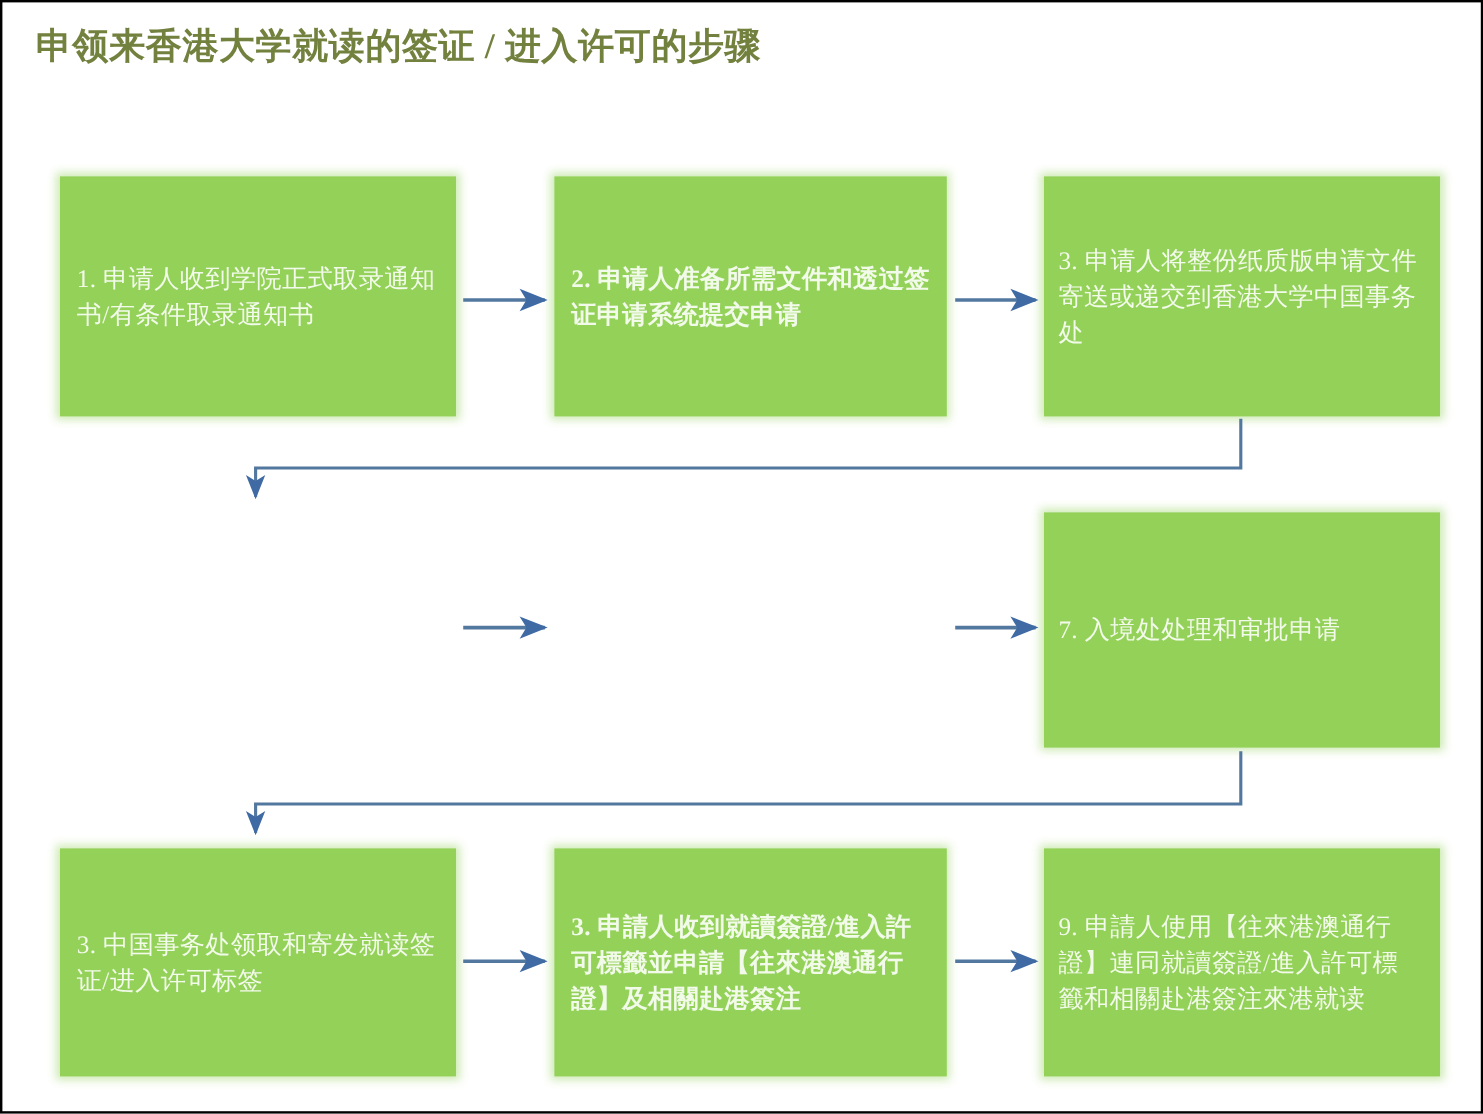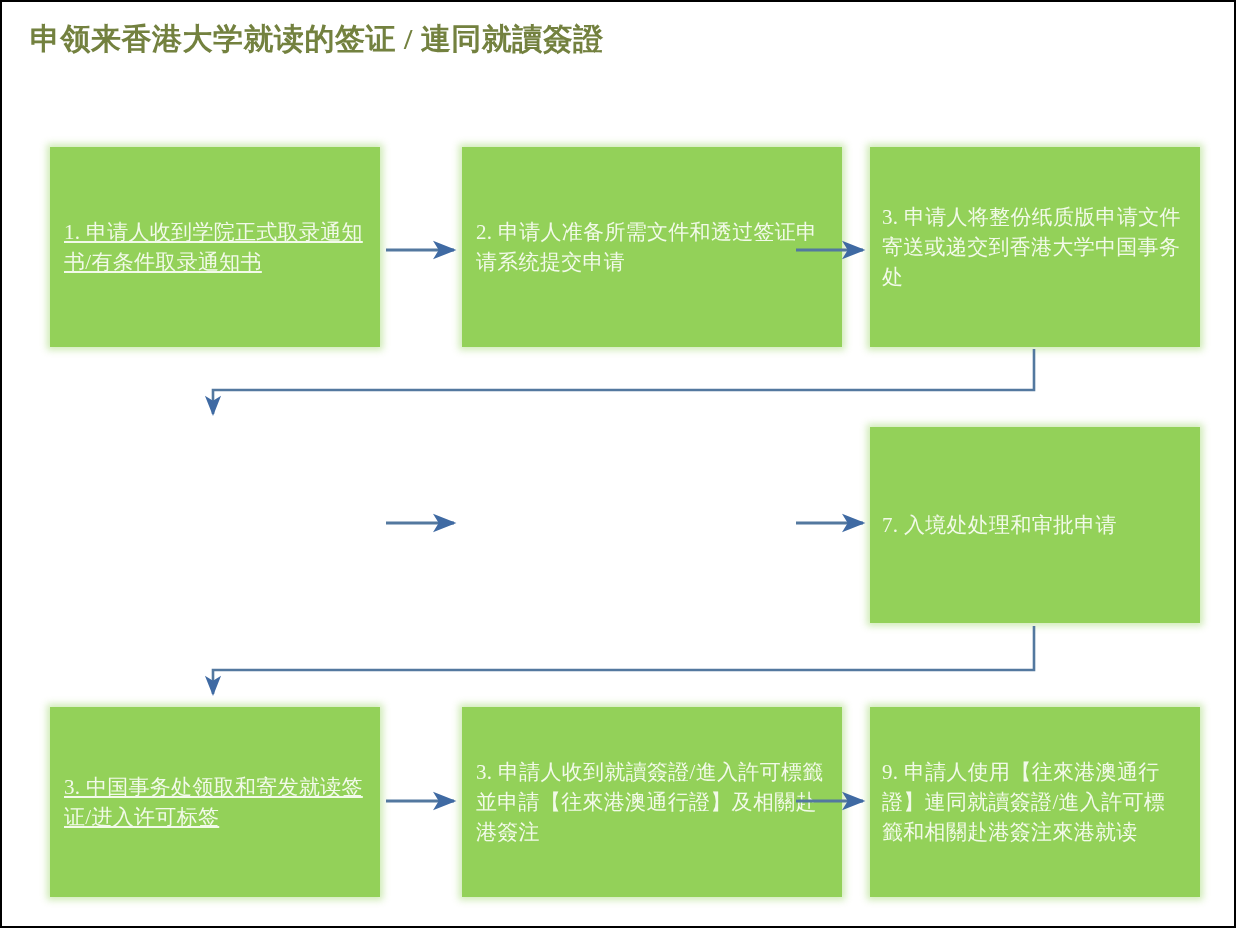--- a/index.html
+++ b/index.html
@@ -57,22 +57,22 @@
     letter-spacing: 0.3px;
     box-shadow: 0 0 7px 3px rgba(147, 209, 89, 0.45);
   }
   .flow-node .node-text {
     display: block;
     width: 100%;
     word-break: break-all;
   }
 
   
-  .col-1 { left: 48px;  width: 330px; text-decoration: underline; }
-  .col-2 { left: 460px; width: 380px; }
+  .col-1 { left: 48px;  width: 330px; }
+  .col-2 { left: 460px; width: 327px; font-weight: bold; }
   .col-3 { left: 868px; width: 330px; padding-left: 12px; }
 
   .row-1 { top: 145px; height: 200px; }
   .row-2 { top: 425px; height: 196px; }
   .row-3 { top: 705px; height: 190px; }
 
   .connector-layer {
     position: absolute;
     left: 0;
     top: 0;
@@ -84,21 +84,21 @@
     display: block;
     width: 1236px;
     height: 928px;
   }
 </style>
 </head>
 <body>
 
 <div class="page-frame">
 
-  <div class="diagram-title">申领来香港大学就读的签证 / 連同就讀簽證</div>
+  <div class="diagram-title">申领来香港大学就读的签证 / 进入许可的步骤</div>
 
   <div class="flow-canvas">
 
     <div class="flow-node col-1 row-1">
       <span class="node-text">1. 申请人收到学院正式取录通知书/有条件取录通知书</span>
     </div>
 
     <div class="flow-node col-2 row-1">
       <span class="node-text">2. 申请人准备所需文件和透过签证申请系统提交申请</span>
     </div>

